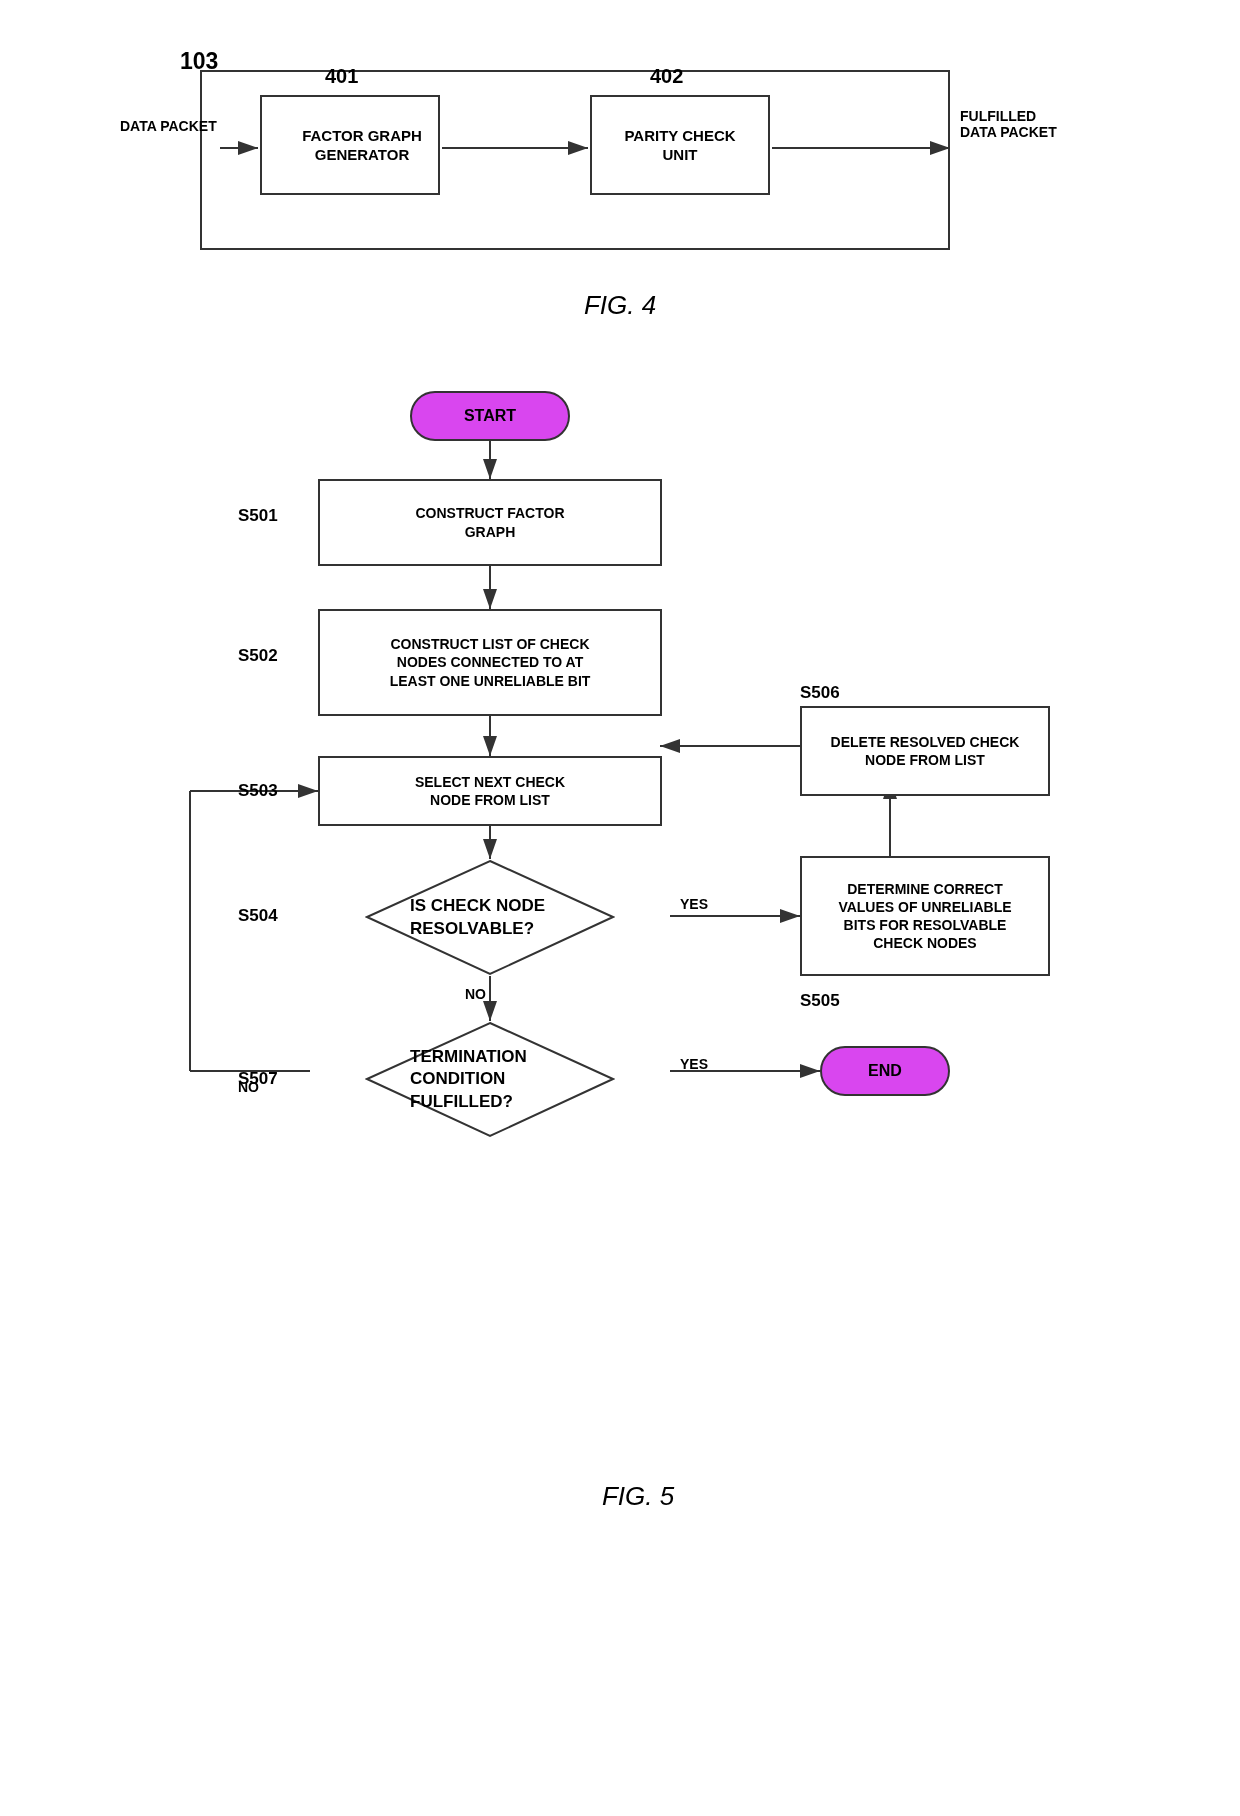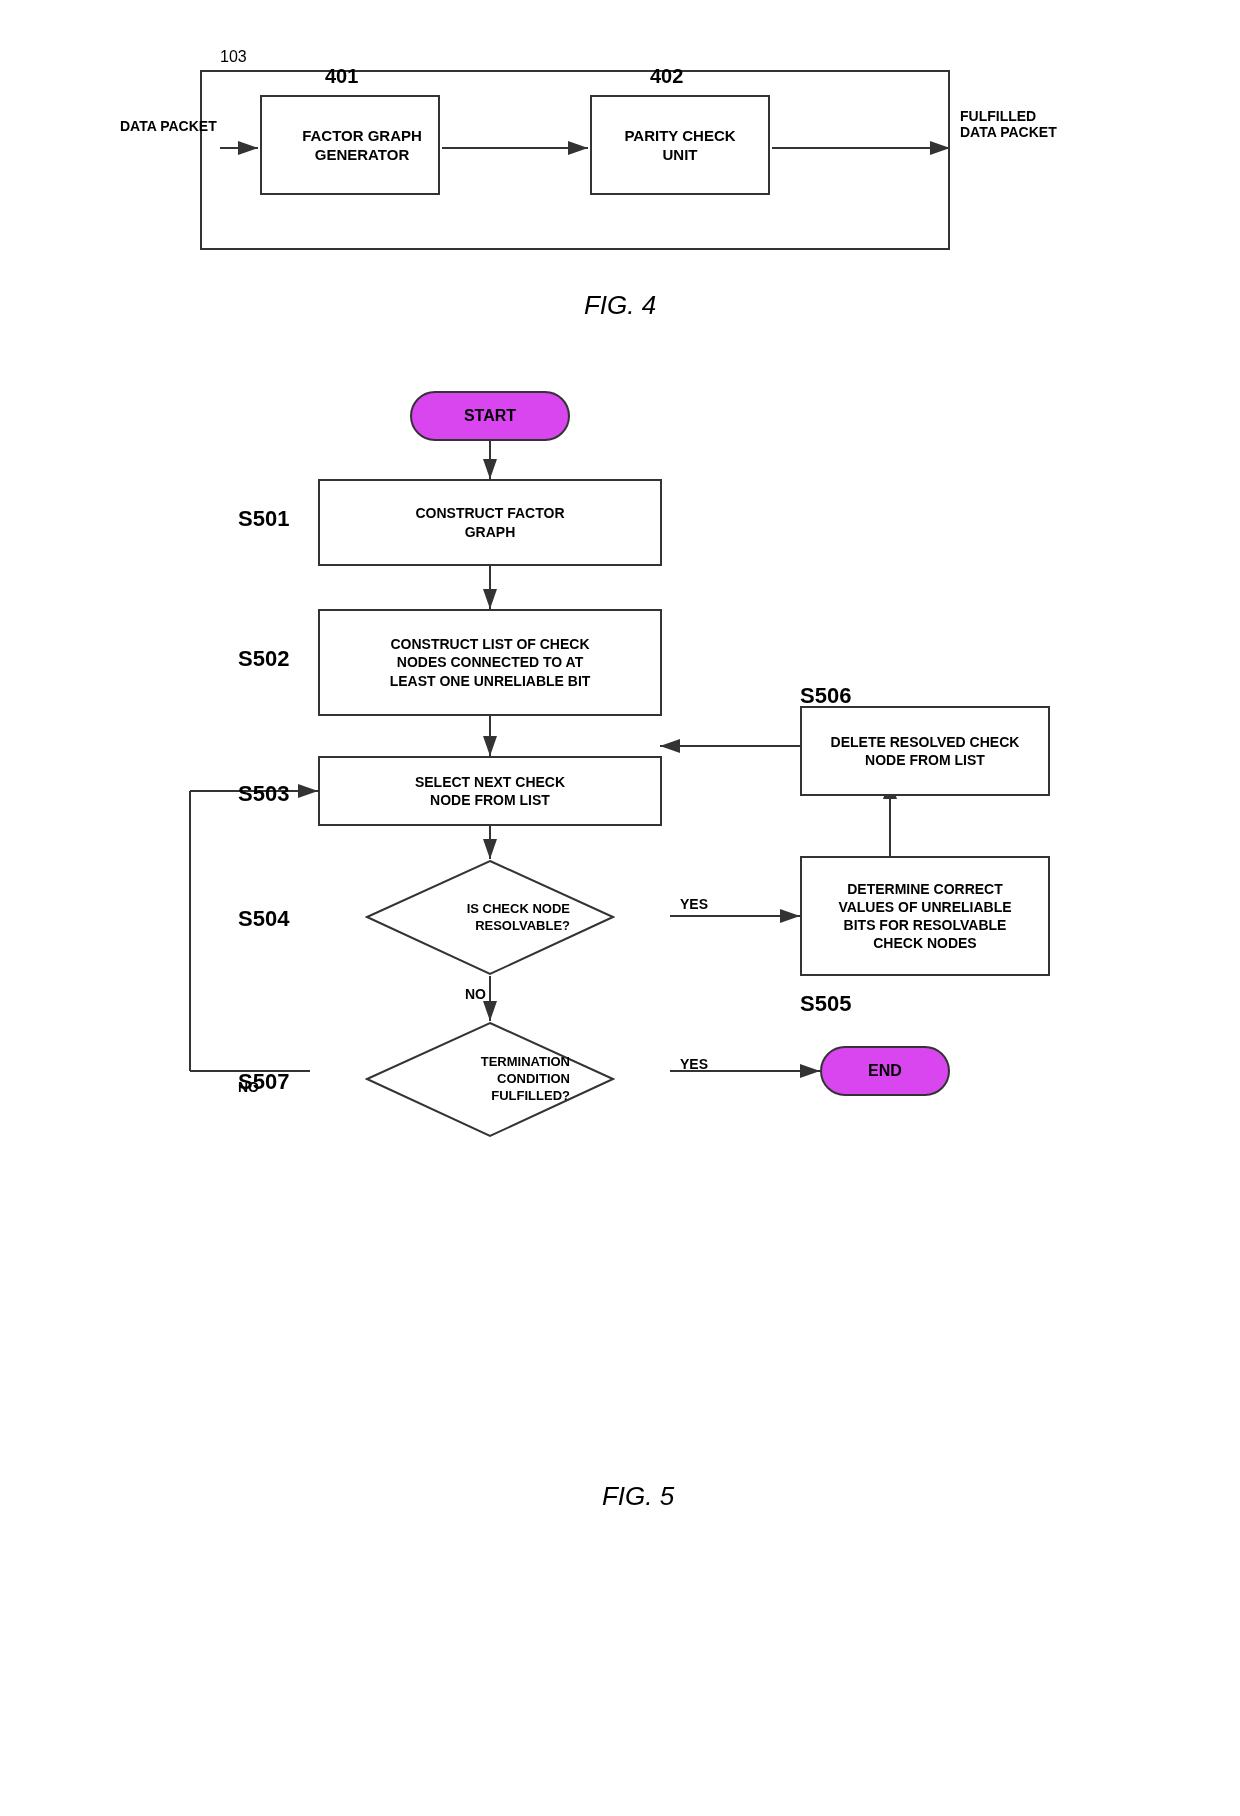--- a/index.html
+++ b/index.html
@@ -24,23 +24,22 @@
       left: 80px;
       top: 30px;
       width: 750px;
       height: 180px;
       border: 2px solid #333;
     }
     .fig4-label-103 {
       position: absolute;
       left: 60px;
       top: 8px;
-      font-size: 16px;
-      font-weight: normal;
-      margin-left: 40px;
+      font-size: 23px;
+      font-weight: bold;
     }
     .fig4-block {
       position: absolute;
       border: 2px solid #333;
       background: #fff;
       display: flex;
       align-items: center;
       justify-content: center;
       text-align: center;
       font-size: 15px;
@@ -137,30 +136,30 @@
       justify-content: center;
       text-align: center;
     }
     .fc-diamond svg {
       position: absolute;
       top: 0; left: 0;
     }
     .fc-diamond-label {
       position: relative;
       z-index: 2;
-      font-size: 13px;
+      font-size: 17px;
       font-weight: bold;
       line-height: 1.3;
-      text-align: right;
+      text-align: left;
     }
 
     
     .step-label {
       position: absolute;
-      font-size: 22px;
+      font-size: 17px;
       font-weight: bold;
       text-align: right;
     }
 
     
     .arrows-svg {
       position: absolute;
       top: 0; left: 0;
       width: 100%;
       height: 100%;

